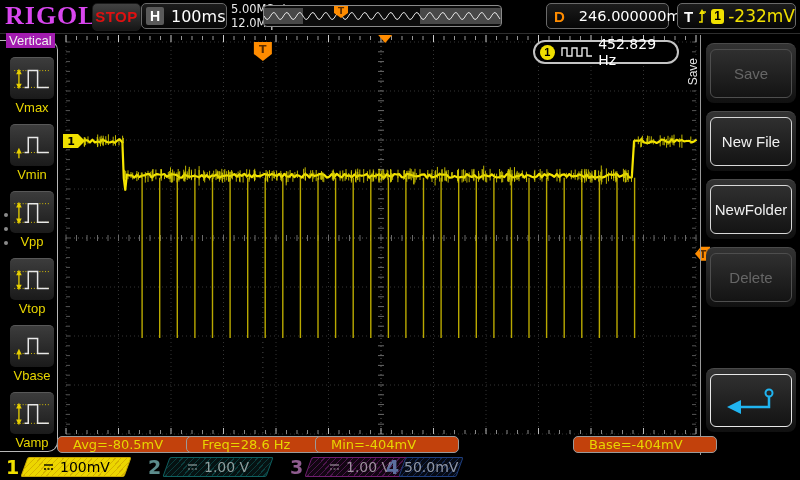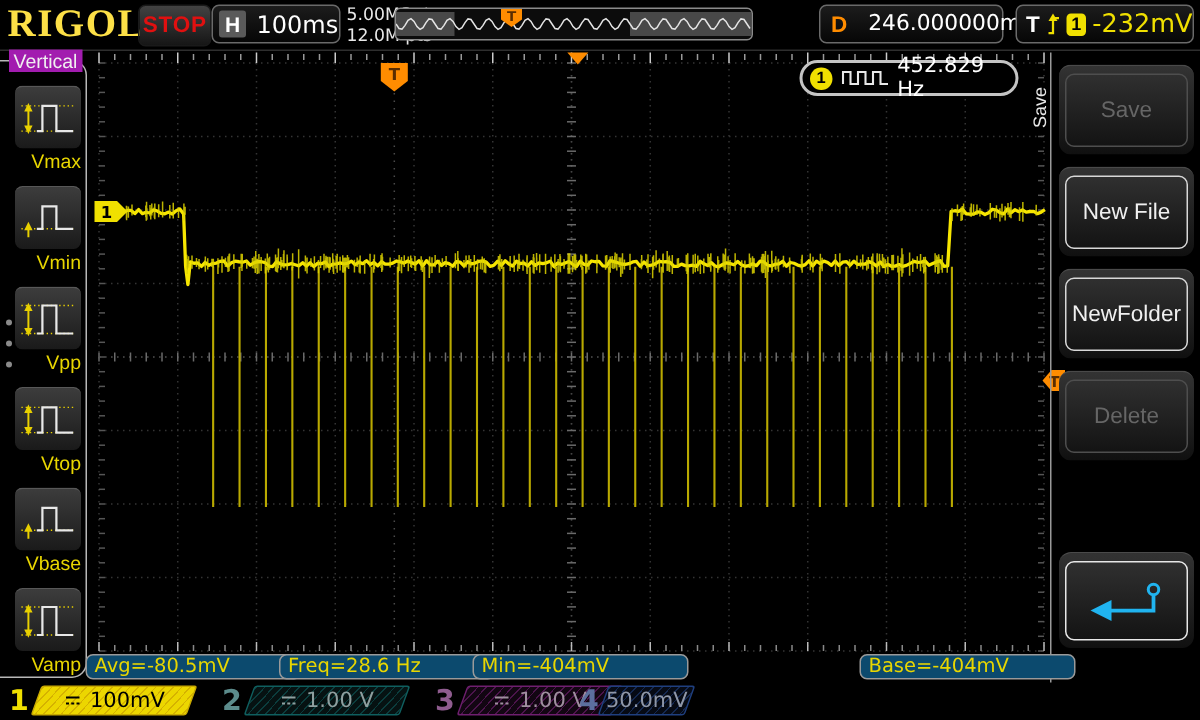--- a/index.html
+++ b/index.html
@@ -1,21 +1,21 @@
 <!DOCTYPE html>
 <html><head>
 <meta charset="utf-8">
 <style>
   html,body{margin:0;padding:0;background:#000;}
   .screen{position:relative;width:800px;height:480px;background:#000;overflow:hidden;
           font-family:"Liberation Sans",sans-serif;-webkit-user-select:none;user-select:none;}
   
   .topbar{position:absolute;left:0;top:0;width:800px;height:33px;background:#000;border-bottom:1px solid #2e2e2e;}
   .logo{position:absolute;left:5px;top:1px;font-family:"Liberation Serif",serif;font-weight:bold;
-        font-size:26px;letter-spacing:1px;color:#fde047;}
+        font-size:26px;letter-spacing:1px;color:#d946ef;}
   .stopbtn{position:absolute;left:92px;top:3px;width:47px;height:26px;border-radius:5px;
            background:linear-gradient(180deg,#424242,#161616);border:1px solid #1a1a1a;
            color:#e01010;font-weight:bold;font-size:15px;text-align:center;line-height:26px;letter-spacing:.5px;}
   .tbox{position:absolute;top:3px;height:26px;border:1px solid #6a6a6a;border-radius:5px;
         background:linear-gradient(180deg,#1c1c1c,#060606);display:flex;align-items:center;box-sizing:border-box;}
   .hbox{left:141px;width:86px;}
   .hletter{display:inline-block;background:#5a5a5a;color:#fff;font-weight:bold;font-size:14px;
            width:18px;height:18px;line-height:18px;text-align:center;border-radius:2px;margin-left:4px;}
   .hval{color:#fff;font-size:16px;margin-left:7px;font-family:"DejaVu Sans",sans-serif;}
   .acq{position:absolute;left:231px;top:3px;color:#e8e8e8;font-size:11.5px;line-height:1.18;
@@ -27,21 +27,21 @@
   .dval{color:#fff;font-size:14.5px;margin-left:14px;font-family:"DejaVu Sans",sans-serif;}
   .tgbox{left:677px;width:119px;gap:4px;}
   .tletter{color:#fff;font-weight:bold;font-size:15px;margin-left:6px;}
   .chchip{display:inline-block;background:#f0e000;color:#000;font-weight:bold;font-size:12px;
           width:15px;height:15px;line-height:15px;text-align:center;border-radius:3px;}
   .tglevel{color:#f0e000;font-size:17px;font-family:"DejaVu Sans",sans-serif;}
   
   .lframe{position:absolute;left:0;top:40px;width:58px;height:412px;border-top:1px solid #b8b8b8;
           border-right:1px solid #b8b8b8;border-bottom:1px solid #b8b8b8;border-radius:0 10px 10px 0;box-sizing:border-box;}
   .ltitle{position:absolute;left:6px;top:33px;background:#a21caf;color:#f0f0f0;font-size:13px;padding:0 3px;z-index:3;}
-  .litem{position:absolute;left:10px;width:44px;text-align:right;}
+  .litem{position:absolute;left:10px;width:44px;text-align:center;}
   .lbtn{width:44px;height:42px;border-radius:5px;background:linear-gradient(180deg,#3c3c3c,#1a1a1a);
         border-top:1px solid #585858;box-sizing:border-box;display:flex;align-items:center;justify-content:center;}
   .llabel{color:#e8d600;font-size:13px;margin-top:1px;}
   .mi{width:38px;height:28px;}
   .mi .pulse{stroke:#e8e8e8;fill:none;stroke-width:1.6;}
   .mi .dot{stroke:#e8d000;stroke-width:1;stroke-dasharray:1,2;}
   .mi .arr{stroke:#e8d000;stroke-width:1.4;}
   .mi .ah{fill:#e8d000;stroke:none;}
   .pagedots span{display:block;width:4px;height:4px;border-radius:50%;background:#8a8a8a;margin:10px 0;}
   .pagedots{position:absolute;left:4px;top:203px;}
@@ -57,21 +57,21 @@
   .rtab{position:absolute;left:686px;top:55px;writing-mode:vertical-rl;transform:rotate(180deg);
         color:#e8e8e8;font-size:12px;background:#000;padding:3px 0;z-index:2;}
   .rbtn{position:absolute;left:706px;width:90px;height:60px;border-radius:8px;
         background:linear-gradient(180deg,#333,#101010);border-top:1px solid #4a4a4a;box-sizing:border-box;}
   .rbtn .inner{position:absolute;left:4px;top:5px;right:4px;bottom:5px;border:1px solid #d8d8d8;border-radius:6px;
         display:flex;align-items:center;justify-content:center;color:#f0f0f0;font-size:15px;}
   .rbtn.disabled .inner{border-color:#4e4e4e;color:#666;}
   
   .measbar{position:absolute;left:0;top:436px;width:800px;height:19px;}
   .mbox{position:absolute;top:0;width:144px;height:17px;border:1px solid #9a9a9a;border-radius:5px;
-        background:#0c4a6e;color:#e8d600;font-size:13px;line-height:16px;padding-left:5px;
+        background:#c2410c;color:#e8d600;font-size:13px;line-height:16px;padding-left:15px;
         font-family:"DejaVu Sans",sans-serif;box-sizing:border-box;white-space:nowrap;}
   
   .chbar{position:absolute;left:0;top:456px;width:800px;height:24px;background:#000;}
   .chnum{position:absolute;top:0;font-size:19px;font-weight:bold;font-family:"DejaVu Sans",sans-serif;}
   .chip{position:absolute;top:1px;height:20px;transform:skewX(-20deg);border:1px solid;border-radius:2px;
         display:flex;align-items:center;justify-content:center;gap:5px;box-sizing:border-box;}
   .chip .un{transform:skewX(20deg);display:flex;align-items:center;gap:5px;font-size:14px;
             font-family:"DejaVu Sans",sans-serif;white-space:nowrap;}
 </style>
 </head>

